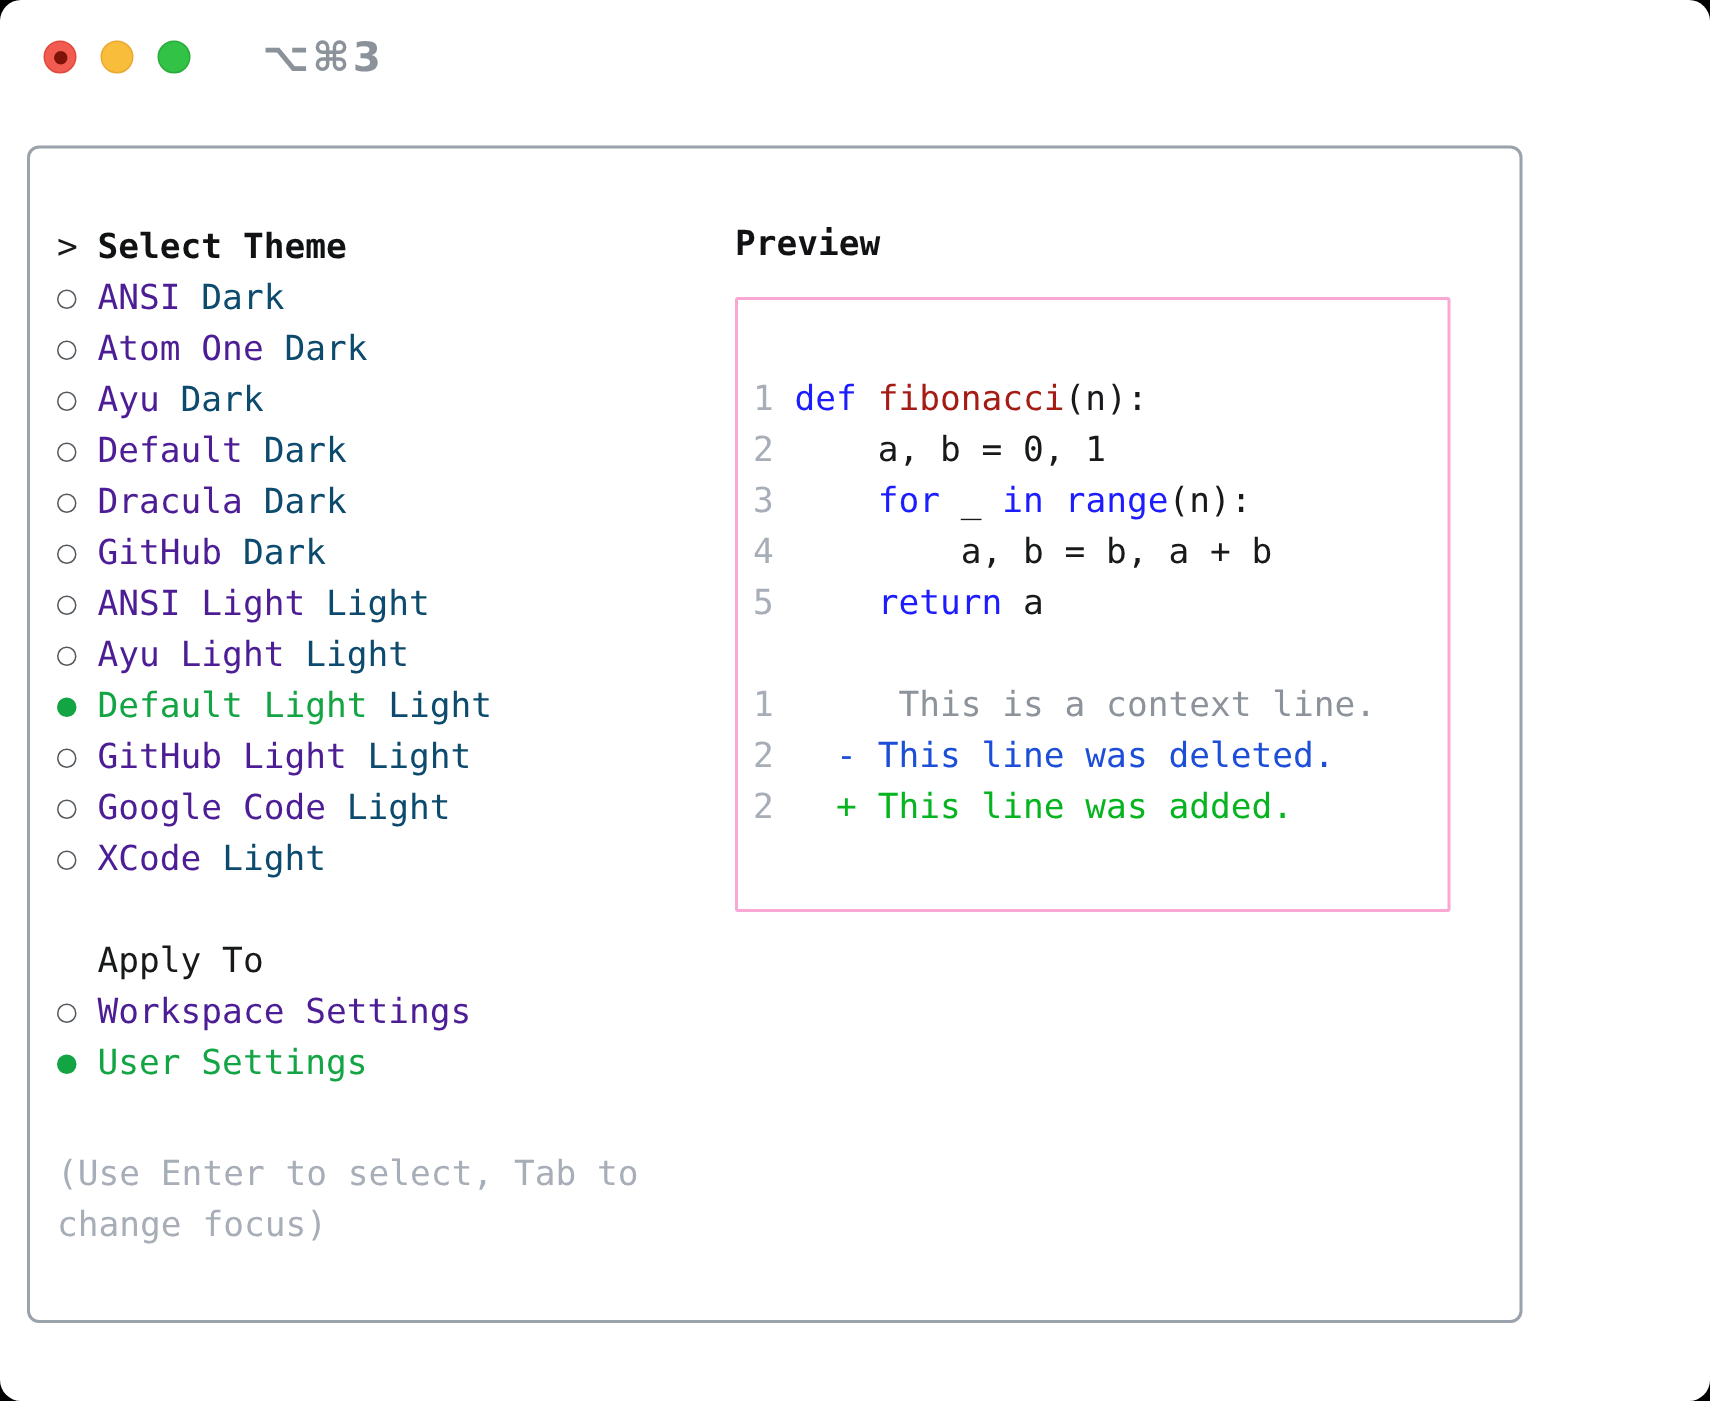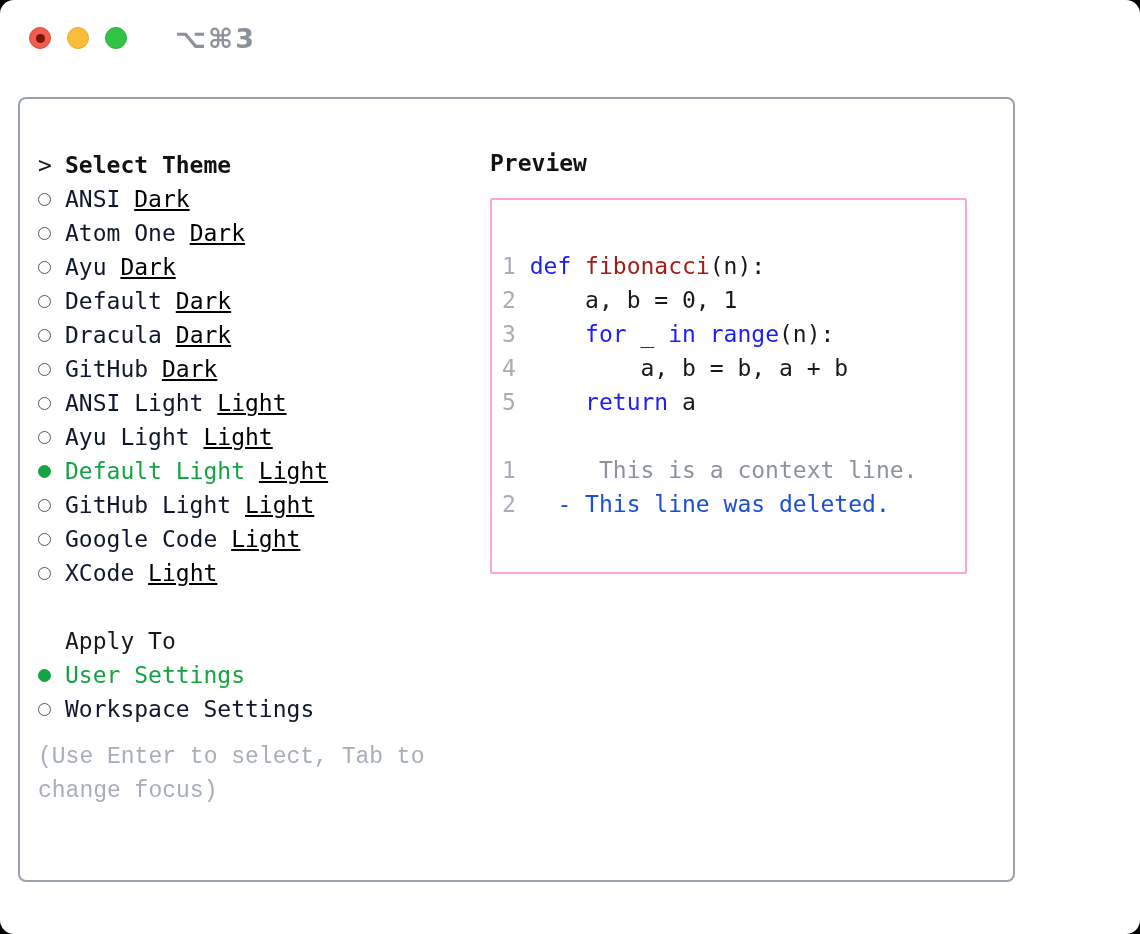--- a/index.html
+++ b/index.html
@@ -53,27 +53,27 @@
   .row{display:flex;align-items:center;height:34px;white-space:pre;}
   .marker{display:inline-flex;width:27px;align-items:center;flex:none;}
   .caret{color:#17191a;}
   .radio{
     width:13px;height:13px;border-radius:50%;
     border:1.5px solid #53585e;box-sizing:border-box;
   }
   .radio.selected{background:#13a444;border-color:#13a444;}
   .hdr{font-weight:700;color:#101214;}
   .sub-hdr{color:#17191a;}
-  .theme-name{color:#0f172a;}
+  .theme-name{color:#4c1d95;}
   .theme-name.selected{color:#13a444;}
-  .variant{color:#000000;margin-left:1ch;text-decoration:underline;}
+  .variant{color:#0c4a6e;margin-left:1ch;}
   .apply-section{margin-top:34px;}
   .hint{
-    margin-top:14px;color:#a7aeb8;
-    line-height:34px;white-space:normal;width:452px;font-family:Liberation Mono, monospace;
+    margin-top:40px;color:#a7aeb8;
+    line-height:34px;white-space:normal;width:452px;
   }
   
   .preview-title{height:34px;line-height:34px;}
   .code-box{
     margin-top:18px;width:477px;box-sizing:border-box;
     border:2px solid #f9a8d4;border-radius:2px;
     padding:49px 10px 51px 10px;
     background:#ffffff;
   }
   .cline{height:34px;line-height:34px;white-space:pre;}
@@ -119,36 +119,37 @@
           <div class="row"><span class="marker"><span class="radio"></span></span><span class="theme-name">Google Code</span><span class="variant">Light</span></div>
           <div class="row"><span class="marker"><span class="radio"></span></span><span class="theme-name">XCode</span><span class="variant">Light</span></div>
         </div>
 
       <div class="apply-section">
         <div class="row">
           <span class="marker"></span>
           <span class="sub-hdr">Apply To</span>
         </div>
         <div id="apply-options">
+            <div class="row"><span class="marker"><span class="radio"></span></span><span class="theme-name">Workspace Settings</span></div>
             <div class="row"><span class="marker"><span class="radio selected"></span></span><span class="theme-name selected">User Settings</span></div>
-            <div class="row"><span class="marker"><span class="radio"></span></span><span class="theme-name">Workspace Settings</span></div>
           </div>
       </div>
 
       <div class="hint">(Use Enter to select, Tab to change focus)</div>
     </div>
 
     <div class="right-col">
       <div class="preview-title hdr">Preview</div>
       <div class="code-box" id="code-box">
           <div class="cline"><span class="ln">1 </span><span class="tok-keyword">def</span><span class="tok-plain"> </span><span class="tok-function">fibonacci</span><span class="tok-plain">(n):</span></div>
           <div class="cline"><span class="ln">2 </span><span class="tok-plain">    a, b = 0, 1</span></div>
           <div class="cline"><span class="ln">3 </span><span class="tok-plain">    </span><span class="tok-keyword">for</span><span class="tok-plain"> _ </span><span class="tok-keyword">in</span><span class="tok-plain"> </span><span class="tok-keyword">range</span><span class="tok-plain">(n):</span></div>
           <div class="cline"><span class="ln">4 </span><span class="tok-plain">        a, b = b, a + b</span></div>
           <div class="cline"><span class="ln">5 </span><span class="tok-plain">    </span><span class="tok-keyword">return</span><span class="tok-plain"> a</span></div>
           <div class="cline"><span class="ln">  </span></div>
           <div class="cline"><span class="ln">1 </span><span class="tok-context">     This is a context line.</span></div>
           <div class="cline"><span class="ln">2 </span><span class="tok-deleted">  - This line was deleted.</span></div>
+          <div class="cline"><span class="ln">2 </span><span class="tok-added">  + This line was added.</span></div>
         </div>
     </div>
 
   </div>
 </div>
 
 </body></html>

